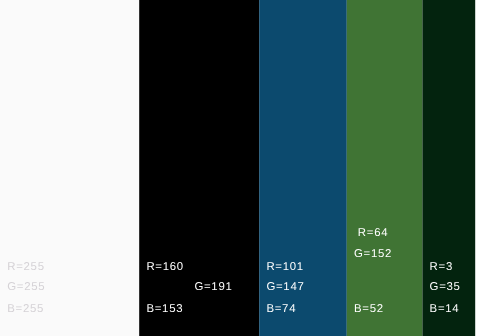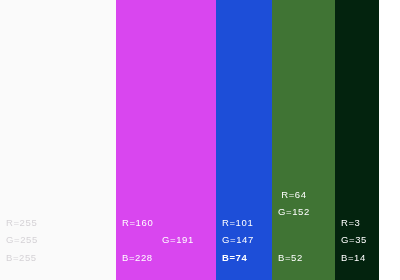--- a/index.html
+++ b/index.html
@@ -46,32 +46,32 @@
 <body>
 
 <div id="palette-strip">
     <div class="swatch" style="background: rgb(250, 250, 250); width: 116px;">
       <div class="swatch-labels">
         <div class="swatch-label" style="color: rgb(213, 210, 214);">R=255</div>
         <div class="swatch-label" style="color: rgb(213, 210, 214);">G=255</div>
         <div class="swatch-label" style="color: rgb(213, 210, 214);">B=255</div>
       </div>
     </div>
-    <div class="swatch" style="background: #d946ef; width: 100px; text-decoration: underline;">
+    <div class="swatch" style="background: #000000; width: 100px; text-decoration: underline;">
       <div class="swatch-labels">
         <div class="swatch-label" style="color: rgb(255, 255, 255);">R=160</div>
         <div class="swatch-label" style="color: rgb(255, 255, 255); padding-left: 40px;">G=191</div>
-        <div class="swatch-label" style="color: rgb(255, 255, 255);">B=228</div>
+        <div class="swatch-label" style="color: rgb(255, 255, 255);">B=153</div>
       </div>
     </div>
-    <div class="swatch" style="background: #1d4ed8; width: 56px;">
+    <div class="swatch" style="background: #0c4a6e; width: 73px;">
       <div class="swatch-labels">
         <div class="swatch-label" style="color: rgb(255, 255, 255);">R=101</div>
         <div class="swatch-label" style="color: rgb(255, 255, 255);">G=147</div>
-        <div class="swatch-label" style="color: rgb(255, 255, 255); font-weight: bold;">B=74</div>
+        <div class="swatch-label" style="color: rgb(255, 255, 255);">B=74</div>
       </div>
     </div>
     <div class="swatch" style="background: rgb(64, 116, 52); width: 63px;">
       <div class="swatch-labels">
         <div class="swatch-label" style="color: rgb(255, 255, 255); text-align: center;">R=64</div>
         <div class="swatch-label" style="color: rgb(255, 255, 255);">G=152</div>
         <div class="swatch-label" style="color: rgb(255, 255, 255); margin-top: 28px;">B=52</div>
       </div>
     </div>
     <div class="swatch" style="background: rgb(3, 35, 14); width: 44px;">

